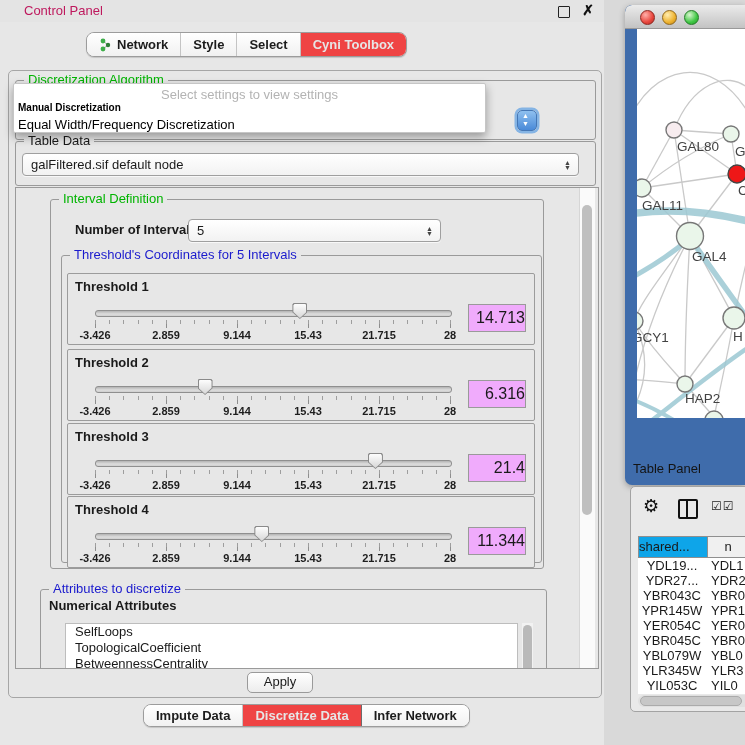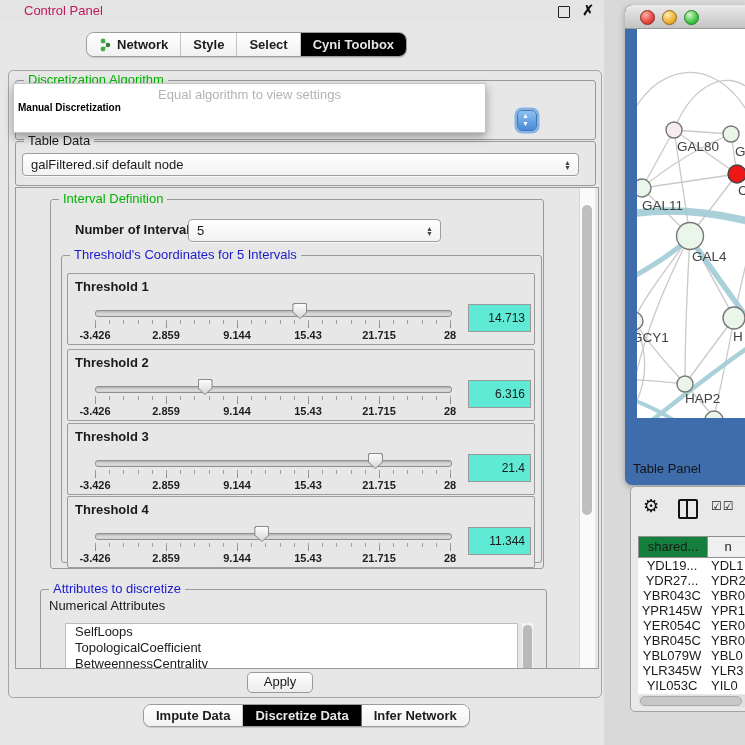--- a/index.html
+++ b/index.html
@@ -10,21 +10,21 @@
   
   .cpanel{position:absolute;left:0;top:0;width:604px;height:745px;background:#e7e7e7;border-right:1px solid #bdbdbd}
   .cp-titlebar{position:absolute;left:0;top:0;width:100%;height:22px;background:#e4e4e4}
   .cp-title{position:absolute;left:24px;top:3px;font-size:13px;color:#be185d}
   .float-ic{position:absolute;right:34px;top:6px;width:10px;height:10px;border:1.5px solid #222;border-radius:1px}
   .close-ic{position:absolute;right:10px;top:2px;font-size:14px;font-weight:bold;color:#111}
 
   .tabgroup{display:flex;border:1px solid #9c9c9c;border-radius:8px;overflow:hidden;background:#fdfdfd;box-shadow:0 1px 1px rgba(0,0,0,.15)}
   .tabitem{font-size:13px;font-weight:bold;padding:4px 12px;background:linear-gradient(#ffffff,#f1f1f1);color:#1c1c1c;border-right:1px solid #c4c4c4;display:flex;align-items:center;gap:5px;white-space:nowrap}
   .tabitem:last-child{border-right:none}
-  .tabitem.sel{background:#000000;color:#e6e6e6;border-right-color:#6c6c6c}
+  .tabitem.sel{background:#ef4444;color:#e6e6e6;border-right-color:#6c6c6c}
   .toptabs{position:absolute;left:86px;top:32px}
   .bottabs{position:absolute;left:143px;top:704px}
   .bottabs .tabitem{padding:3px 12px}
 
   .outerbox{position:absolute;left:8px;top:70px;width:592px;height:626px;border:1.5px solid #a6a6a6;border-radius:5px;background:#e7e7e7}
 
   .group{position:absolute;border:1px solid #9a9a9a;border-radius:3px}
   .legend{position:absolute;top:-9px;left:8px;background:#e7e7e7;padding:0 4px;font-size:13px;white-space:nowrap}
   .legend.green{color:#00b400}
   .legend.blue{color:#1a1acd}
@@ -57,24 +57,24 @@
 
   .g-thresh{left:10px;top:55px;width:479px;height:306px}
   .tbox{position:absolute;left:5px;width:466px;height:70px;border:1px solid #9c9c9c;border-radius:2px;background:#e7e7e7}
   .tbox .tlabel{position:absolute;left:7px;top:5px;font-size:13px;font-weight:bold}
   .track{position:absolute;left:27px;top:36px;width:355px;height:5px;border:1px solid #8f8f8f;border-radius:3px;background:linear-gradient(#b3b3b3,#dddddd 60%,#cfcfcf)}
   .thumb{position:absolute;top:29px;width:15px;height:16px;background:#8a8a8a;clip-path:polygon(8% 0,92% 0,100% 10%,100% 58%,50% 100%,0 58%,0 10%)}
   .thumb i{position:absolute;left:1px;top:1px;right:1px;bottom:1px;background:linear-gradient(#fdfdfd,#d7d7d7);clip-path:polygon(8% 0,92% 0,100% 10%,100% 58%,50% 100%,0 58%,0 10%)}
   .ticks-major{position:absolute;left:27px;top:46px;width:356px;height:8px;background:repeating-linear-gradient(90deg,#8e8e8e 0 1px,transparent 1px 71px)}
   .ticks-minor{position:absolute;left:27px;top:46px;width:356px;height:4px;background:repeating-linear-gradient(90deg,#9e9e9e 0 1px,transparent 1px 14.2px)}
   .ticklabel{position:absolute;top:55px;transform:translateX(-50%);font-size:11px;font-weight:bold;color:#1e1e1e}
-  .tvalue{position:absolute;left:400px;top:30px;width:56px;height:26px;background:#5eead4;border:1px solid #9a9a9a;font-size:12px;line-height:26px;text-align:right;padding-right:5px}
+  .tvalue{position:absolute;left:400px;top:30px;width:56px;height:26px;background:#f0abfc;border:1px solid #9a9a9a;font-size:16px;line-height:26px;text-align:right;}
 
   .g-attr{left:24px;top:401px;width:505px;height:92px}
-  .attr-head{position:absolute;left:8px;top:8px;font-size:13px;font-weight:normal}
+  .attr-head{position:absolute;left:8px;top:8px;font-size:13px;font-weight:bold}
   .attr-list{position:absolute;left:24px;top:33px;width:451px;height:46px;background:#fff;border:1px solid #bdbdbd;overflow:hidden;font-size:13px}
   .attr-item{padding:1px 0 1px 9px;line-height:14px;white-space:nowrap}
   .attr-sb{position:absolute;left:481px;top:33px;width:11px;height:46px;background:#f2f2f2}
   .attr-sb i{position:absolute;left:1px;top:2px;width:9px;height:60px;background:#b9b9b9;border-radius:5px}
 
   .applybtn{position:absolute;left:238px;top:601px;width:64px;height:19px;background:linear-gradient(#ffffff,#ececec);border:1px solid #9a9a9a;border-radius:5px;font-size:13px;text-align:center;line-height:18px}
 
   
   .rightbg{position:absolute;left:604px;top:0;width:141px;height:745px;background:#d9d9d9}
   .netwin{position:absolute;left:625px;top:5px;width:120px;height:480px;background:#3f6cab;border-radius:7px 0 0 7px;overflow:hidden;box-shadow:0 2px 6px rgba(0,0,0,.3)}
@@ -86,21 +86,21 @@
   .net-canvas{position:absolute;left:12px;top:24px;width:108px;height:389px;background:#fff;overflow:hidden}
 
   .tp-title{position:absolute;left:633px;top:461px;font-size:13px;color:#141414}
   .tablebox{position:absolute;left:630px;top:486px;width:118px;height:224px;border:1px solid #a3a3a3;border-radius:5px;background:#e9e9e9;overflow:hidden}
   .gear{position:absolute;left:12px;top:8px;font-size:18px;color:#111}
   .colicon{position:absolute;left:47px;top:12px;width:16px;height:16px;border:2px solid #111;border-radius:2px}
   .colicon i{position:absolute;left:6px;top:0;width:2px;height:100%;background:#111}
   .cbicons{position:absolute;left:80px;top:12px;font-size:12px;color:#222;letter-spacing:1px}
   .ttable{position:absolute;left:7px;top:49px;width:111px;height:158px;background:#fff;overflow:hidden}
   .thead{display:flex;height:22px;border:1px solid #8f8f8f;box-sizing:border-box}
-  .th1{width:68px;background:#15803d;border-right:1px solid #8f8f8f;font-size:13px;text-align:center;line-height:20px}
+  .th1{width:68px;background:#0ea5e9;border-right:1px solid #8f8f8f;font-size:13px;line-height:20px}
   .th2{flex:1;background:#f0f0f0;font-size:13px;text-align:center;line-height:20px}
   .trow{display:flex;height:15px;font-size:13px;line-height:15px}
   .td1{width:68px;text-align:center;white-space:nowrap;overflow:hidden}
   .td2{flex:1;padding-left:5px;white-space:nowrap;overflow:hidden}
   .hsb{position:absolute;left:7px;top:208px;width:111px;height:12px;background:#e0e0e0;border-radius:6px}
   .hsb i{position:absolute;left:2px;top:1px;width:102px;height:10px;background:#c7c7c7;border:1px solid #ababab;border-radius:6px;box-sizing:border-box}
 </style>
 </head>
 <body>
 
@@ -245,22 +245,23 @@
 
       <div class="vsb-track">
           <div class="vsb-thumb"></div>
         </div>
     </div>
 
     <div class="applybtn">Apply</div>
   </div>
 
   <div class="popup">
-    <div class="prompt">Equal algorithm to view settings</div>
+    <div class="prompt">Select settings to view settings</div>
     <div class="opt1">Manual Discretization</div>
+    <div class="opt2">Equal Width/Frequency Discretization</div>
   </div>
 
   <div class="bottabs tabgroup">
     <div class="tabitem">
         <span>Impute Data</span>
       </div>
     <div class="tabitem sel">
         <span>Discretize Data</span>
       </div>
     <div class="tabitem">

